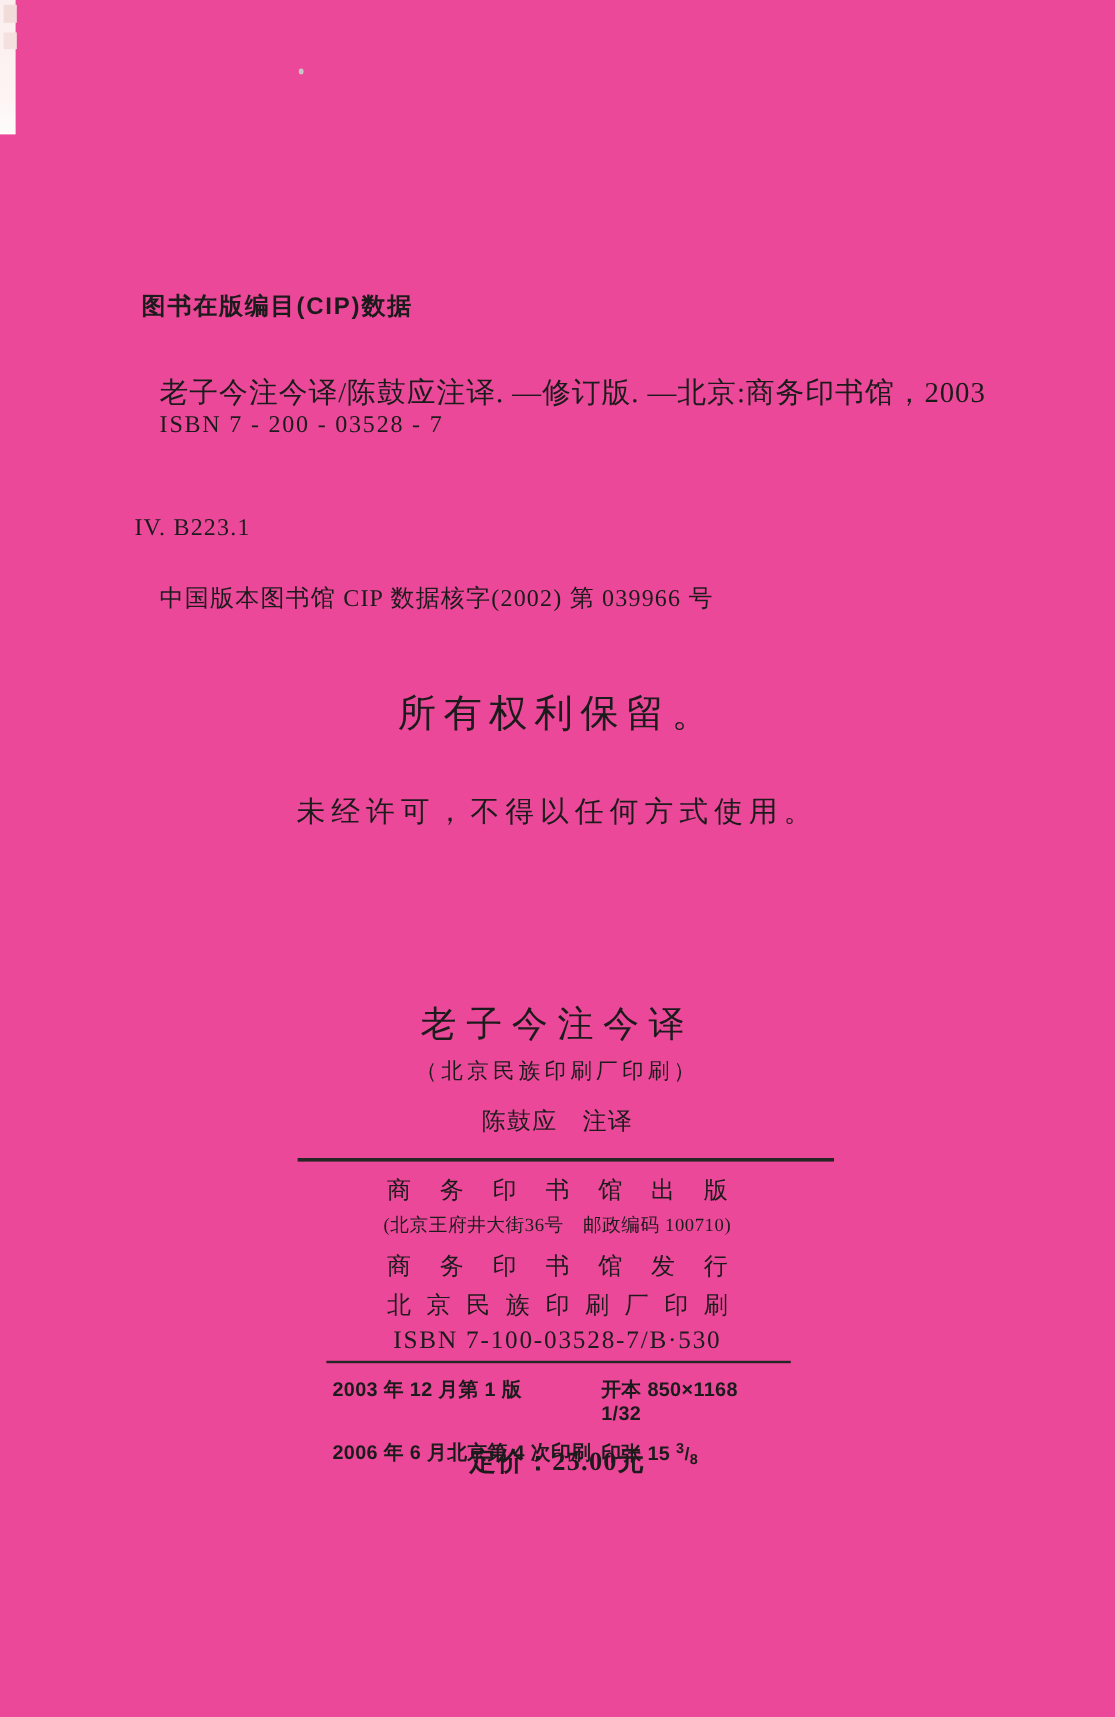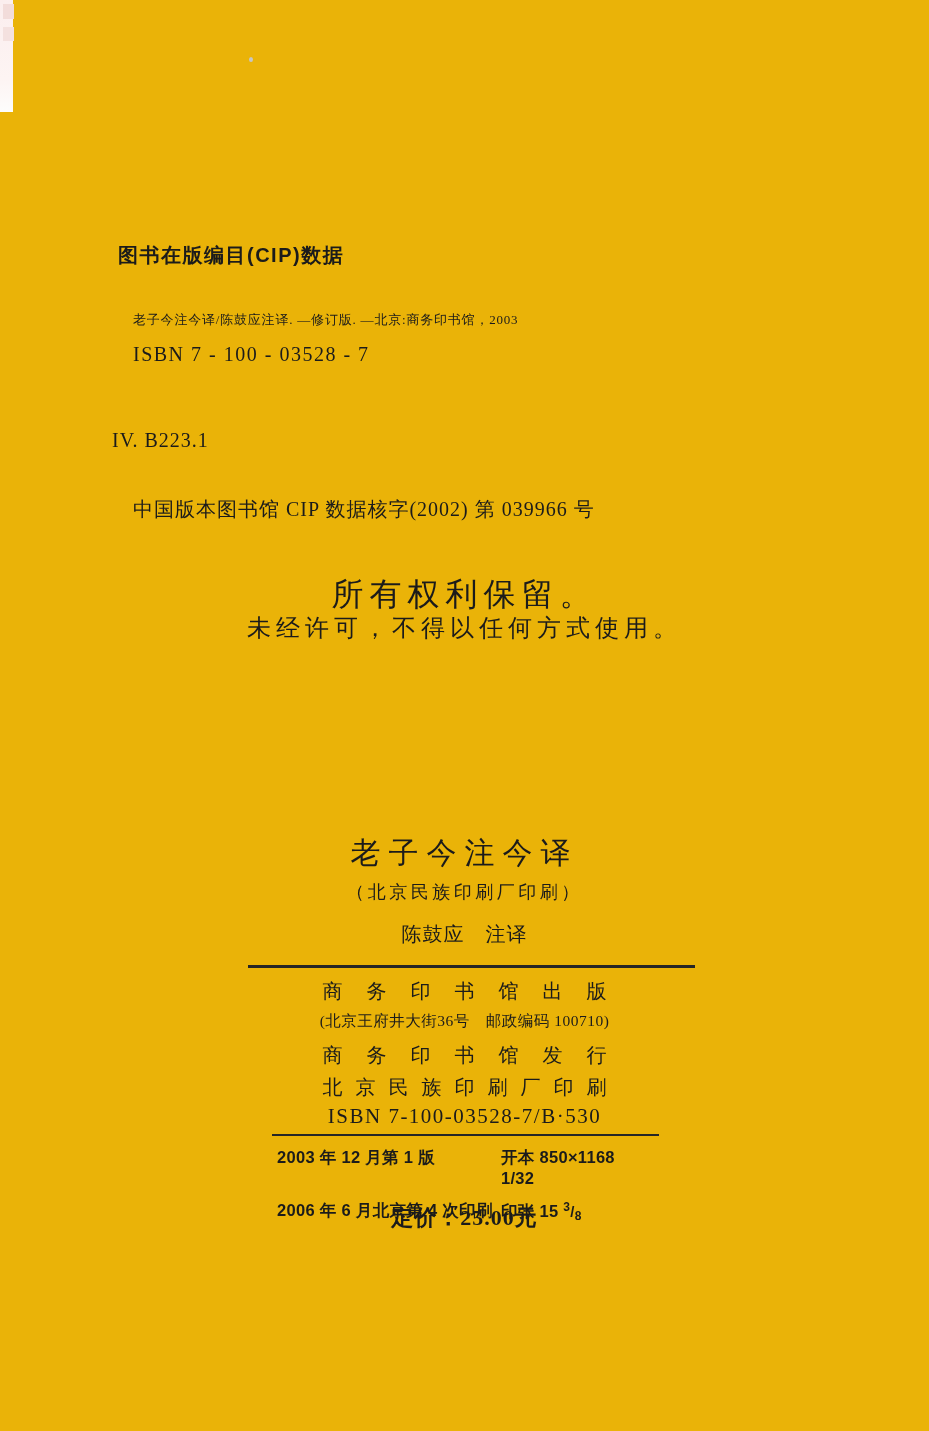--- a/index.html
+++ b/index.html
@@ -5,21 +5,21 @@
   html, body {
     margin: 0;
     padding: 0;
     background: #e8e8e8;
   }
   .page {
     position: relative;
     width: 929px;
     height: 1431px;
     margin: 0 auto;
-    background: #eab308;
+    background: #ec4899;
     color: #1b1b1b;
     font-family: "Liberation Serif", "DejaVu Serif", serif;
     overflow: hidden;
   }
   .page p, .page h1, .page h2 { margin: 0; }
 
   
   .scan-strip {
     position: absolute; left: 0; top: 0; width: 13px; height: 112px;
     background: linear-gradient(180deg, #fbeeee 0%, #fdf4f3 70%, #fdfdfc 100%);
@@ -29,46 +29,46 @@
   .scan-speck { position: absolute; left: 249px; top: 57px; width: 4px; height: 5px; background: #c6c6c6; border-radius: 50%; }
 
   
   .cip-heading {
     position: absolute; left: 118px; top: 242px;
     font-family: "Liberation Sans", "DejaVu Sans", sans-serif;
     font-size: 20px; font-weight: 700; letter-spacing: 1.5px;
   }
   .cip-record {
     position: absolute; left: 133px; top: 311px;
-    font-size: 13px; letter-spacing: 0.8px; white-space: pre-wrap;
+    font-size: 24px; letter-spacing: 0.8px; white-space: pre-wrap;
   }
   .cip-isbn {
     position: absolute; left: 133px; top: 343px;
     font-size: 20px; letter-spacing: 1.5px; white-space: pre-wrap;
   }
   .cip-class {
     position: absolute; left: 128px; top: 398px;
     font-size: 20px; letter-spacing: 0.8px; white-space: pre-wrap;
   }
   .cip-class2 {
     position: absolute; left: 112px; top: 429px;
     font-size: 20px; letter-spacing: 1px;
   }
   .cip-registry {
-    position: absolute; left: 133px; top: 496px;
+    position: absolute; left: 133px; top: 485px;
     font-size: 20px; letter-spacing: 1px; white-space: pre-wrap;
   }
 
   
   .rights-line1 {
     position: absolute; left: 0; top: 573px; width: 100%;
     text-align: center; font-size: 32px; letter-spacing: 6px;
   }
   .rights-line2 {
-    position: absolute; left: 0; top: 612px; width: 100%;
+    position: absolute; left: 0; top: 660px; width: 100%;
     text-align: center; font-size: 24px; letter-spacing: 5px;
   }
 
   
   .book-title {
     position: absolute; left: 0; top: 833px; width: 100%;
     text-align: center; font-size: 30px; font-weight: 400; letter-spacing: 8px;
   }
   .book-subtitle {
     position: absolute; left: 0; top: 880px; width: 100%;
@@ -119,21 +119,21 @@
 
 <div class="page">
 
   <div class="scan-strip"></div>
   <div class="scan-mark1"></div>
   <div class="scan-mark2"></div>
   <div class="scan-speck"></div>
 
   <h2 class="cip-heading">图书在版编目(CIP)数据</h2>
   <p class="cip-record">老子今注今译/陈鼓应注译. —修订版. —北京:商务印书馆，2003</p>
-  <p class="cip-isbn">ISBN 7 - 100 - 03528 - 7</p>
+  <p class="cip-isbn">ISBN 7 - 200 - 03528 - 7</p>
   <p class="cip-class2">IV. B223.1</p>
   <p class="cip-registry">中国版本图书馆 CIP 数据核字(2002) 第 039966 号</p>
 
   <p class="rights-line1">所有权利保留。</p>
   <p class="rights-line2">未经许可，不得以任何方式使用。</p>
 
   <h1 class="book-title">老子今注今译</h1>
   <p class="book-subtitle">（北京民族印刷厂印刷）</p>
   <p class="book-author">陈鼓应　注译</p>
 

